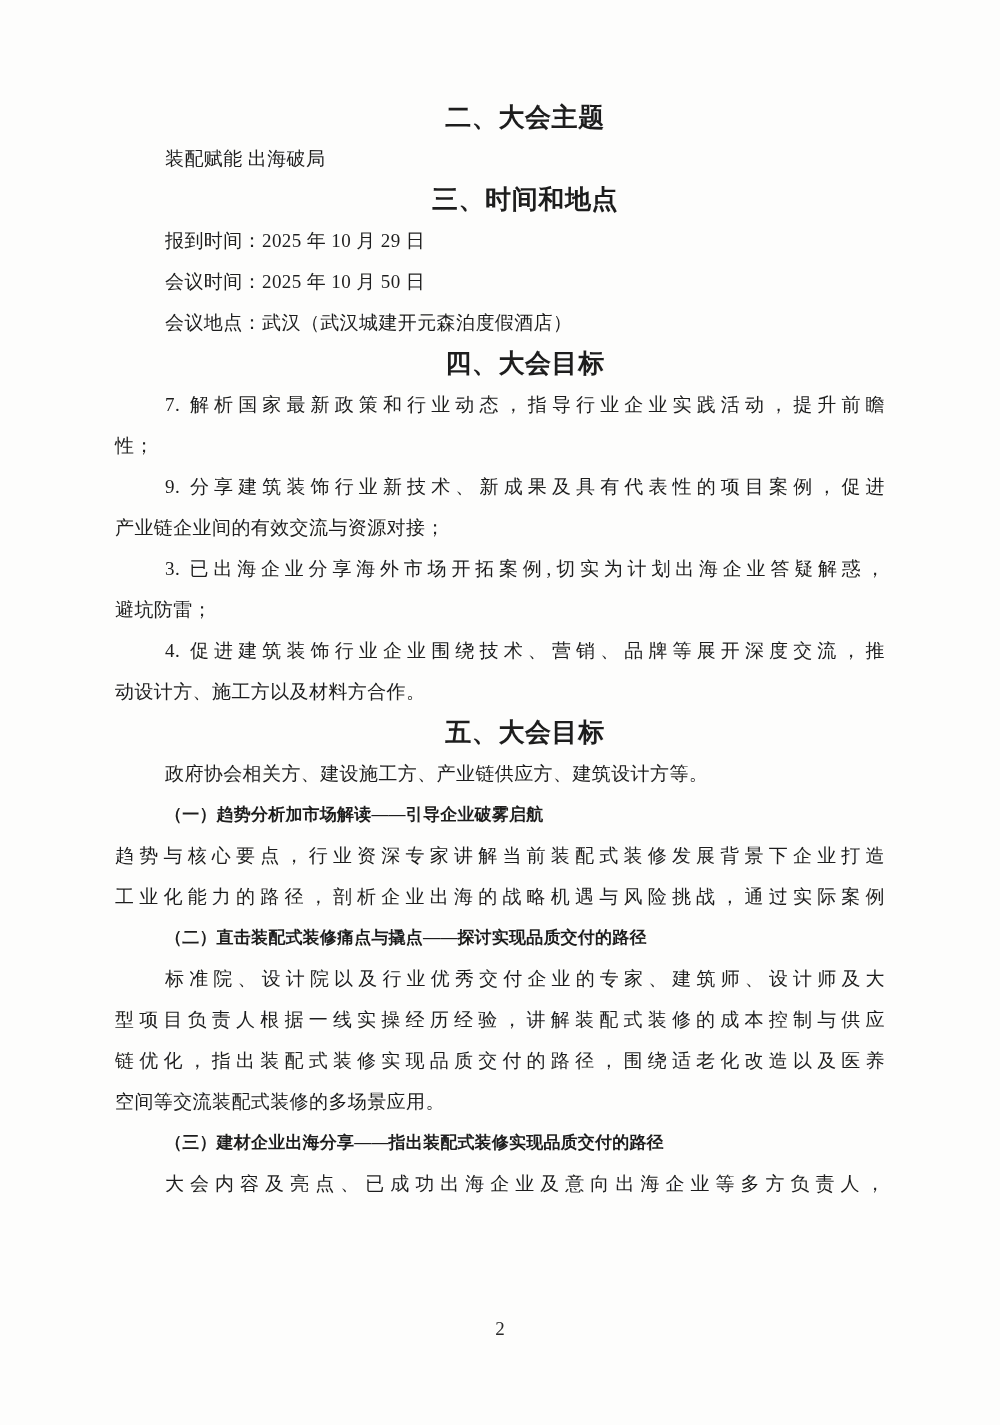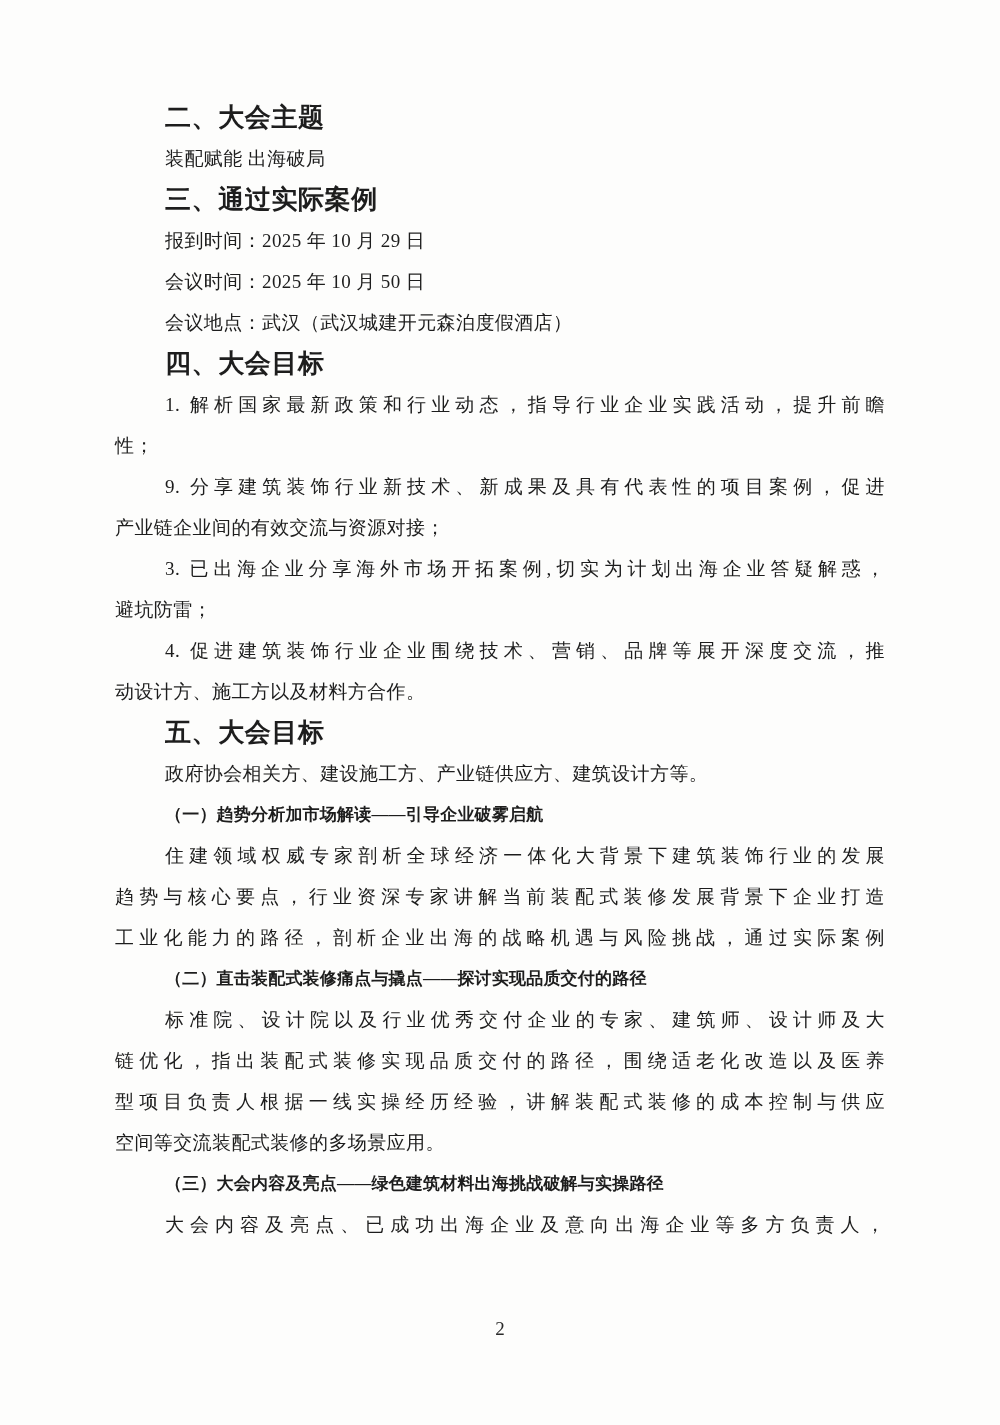--- a/index.html
+++ b/index.html
@@ -34,20 +34,21 @@
   }
   .line.stretch {
     text-align: justify;
     text-align-last: justify;
   }
   .line.heading {
     font-family: "Liberation Sans", sans-serif;
     font-weight: bold;
     font-size: 26px;
     letter-spacing: 0.6px;
+    text-align: center;
   }
   .line.subheading {
     font-family: "Liberation Serif", serif;
     font-weight: bold;
     font-size: 17px;
     letter-spacing: 0.2px;
   }
   .page-number {
     position: absolute;
     left: 0;
@@ -59,41 +60,40 @@
     color: #2a2a2a;
   }
 </style>
 </head>
 <body>
 
 <div class="page">
   <div class="content">
       <div class="line heading indent">二、大会主题</div>
       <div class="line body indent">装配赋能 出海破局</div>
-      <div class="line heading indent">三、通过实际案例</div>
+      <div class="line heading indent">三、时间和地点</div>
       <div class="line body indent">报到时间：2025 年 10 月 29 日</div>
       <div class="line body indent">会议时间：2025 年 10 月 50 日</div>
       <div class="line body indent">会议地点：武汉（武汉城建开元森泊度假酒店）</div>
       <div class="line heading indent">四、大会目标</div>
-      <div class="line body indent stretch">1. 解析国家最新政策和行业动态，指导行业企业实践活动，提升前瞻</div>
+      <div class="line body indent stretch">7. 解析国家最新政策和行业动态，指导行业企业实践活动，提升前瞻</div>
       <div class="line body">性；</div>
       <div class="line body indent stretch">9. 分享建筑装饰行业新技术、新成果及具有代表性的项目案例，促进</div>
       <div class="line body">产业链企业间的有效交流与资源对接；</div>
       <div class="line body indent stretch">3. 已出海企业分享海外市场开拓案例,切实为计划出海企业答疑解惑，</div>
       <div class="line body">避坑防雷；</div>
       <div class="line body indent stretch">4. 促进建筑装饰行业企业围绕技术、营销、品牌等展开深度交流，推</div>
       <div class="line body">动设计方、施工方以及材料方合作。</div>
       <div class="line heading indent">五、大会目标</div>
       <div class="line body indent">政府协会相关方、建设施工方、产业链供应方、建筑设计方等。</div>
       <div class="line subheading indent">（一）趋势分析加市场解读——引导企业破雾启航</div>
-      <div class="line body indent stretch">住建领域权威专家剖析全球经济一体化大背景下建筑装饰行业的发展</div>
       <div class="line body stretch">趋势与核心要点，行业资深专家讲解当前装配式装修发展背景下企业打造</div>
       <div class="line body stretch">工业化能力的路径，剖析企业出海的战略机遇与风险挑战，通过实际案例</div>
       <div class="line subheading indent">（二）直击装配式装修痛点与撬点——探讨实现品质交付的路径</div>
       <div class="line body indent stretch">标准院、设计院以及行业优秀交付企业的专家、建筑师、设计师及大</div>
+      <div class="line body stretch">型项目负责人根据一线实操经历经验，讲解装配式装修的成本控制与供应</div>
       <div class="line body stretch">链优化，指出装配式装修实现品质交付的路径，围绕适老化改造以及医养</div>
-      <div class="line body stretch">型项目负责人根据一线实操经历经验，讲解装配式装修的成本控制与供应</div>
       <div class="line body">空间等交流装配式装修的多场景应用。</div>
-      <div class="line subheading indent">（三）大会内容及亮点——绿色建筑材料出海挑战破解与实操路径</div>
+      <div class="line subheading indent">（三）建材企业出海分享——指出装配式装修实现品质交付的路径</div>
       <div class="line body indent stretch">大会内容及亮点、已成功出海企业及意向出海企业等多方负责人，</div>
     </div>
   <div class="page-number">2</div>
 </div>
 
 </body></html>

